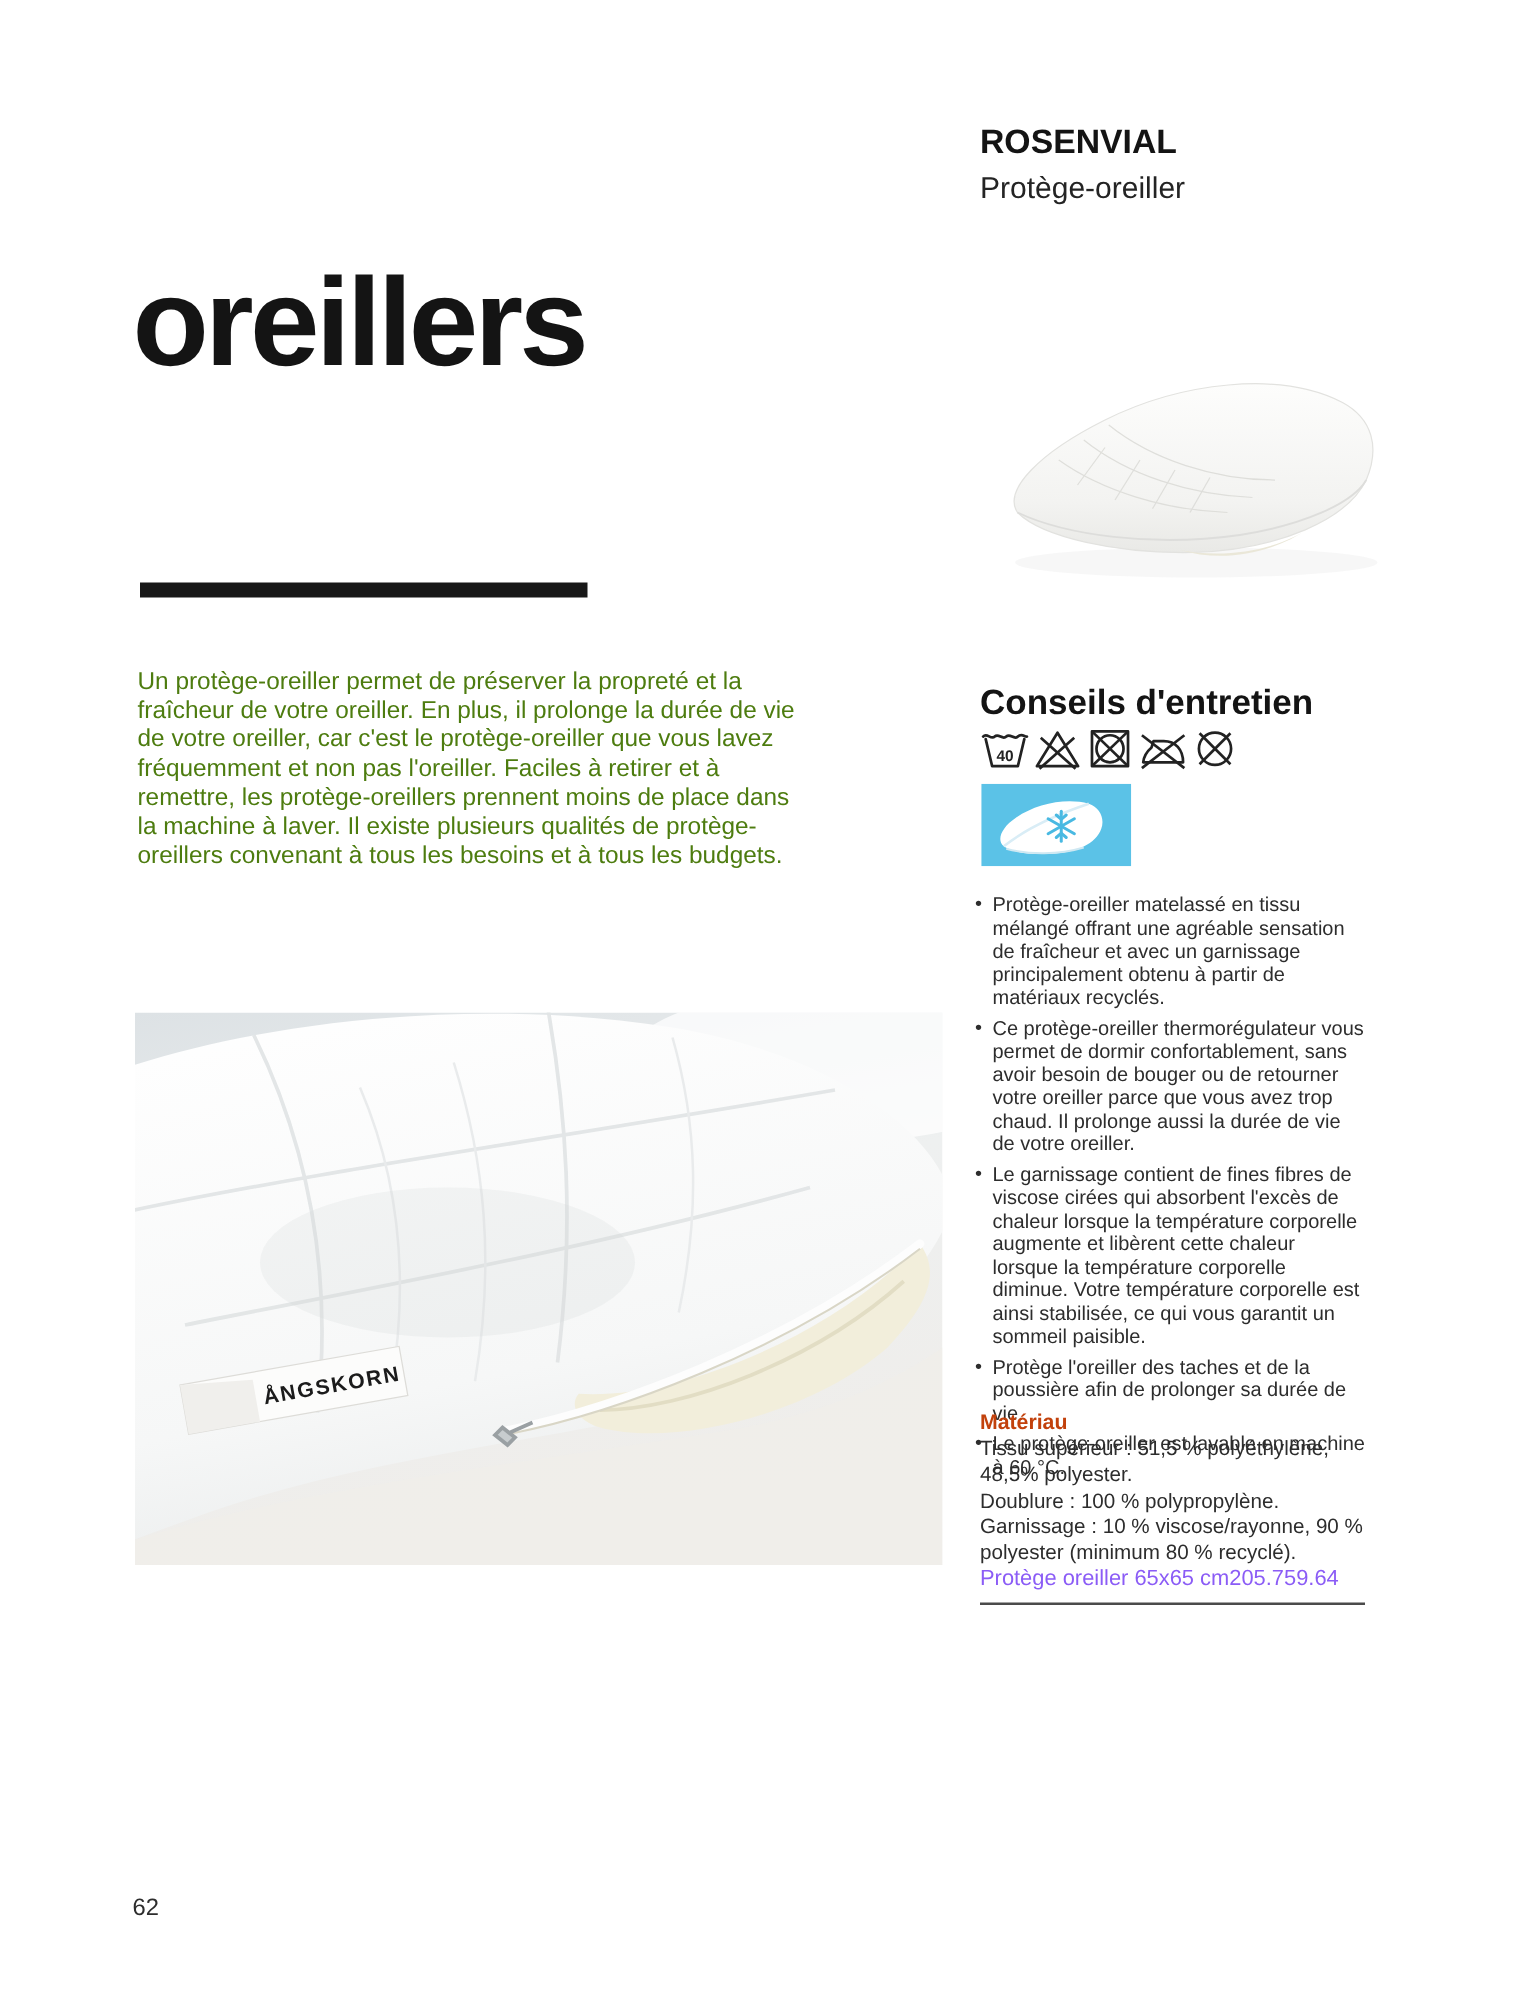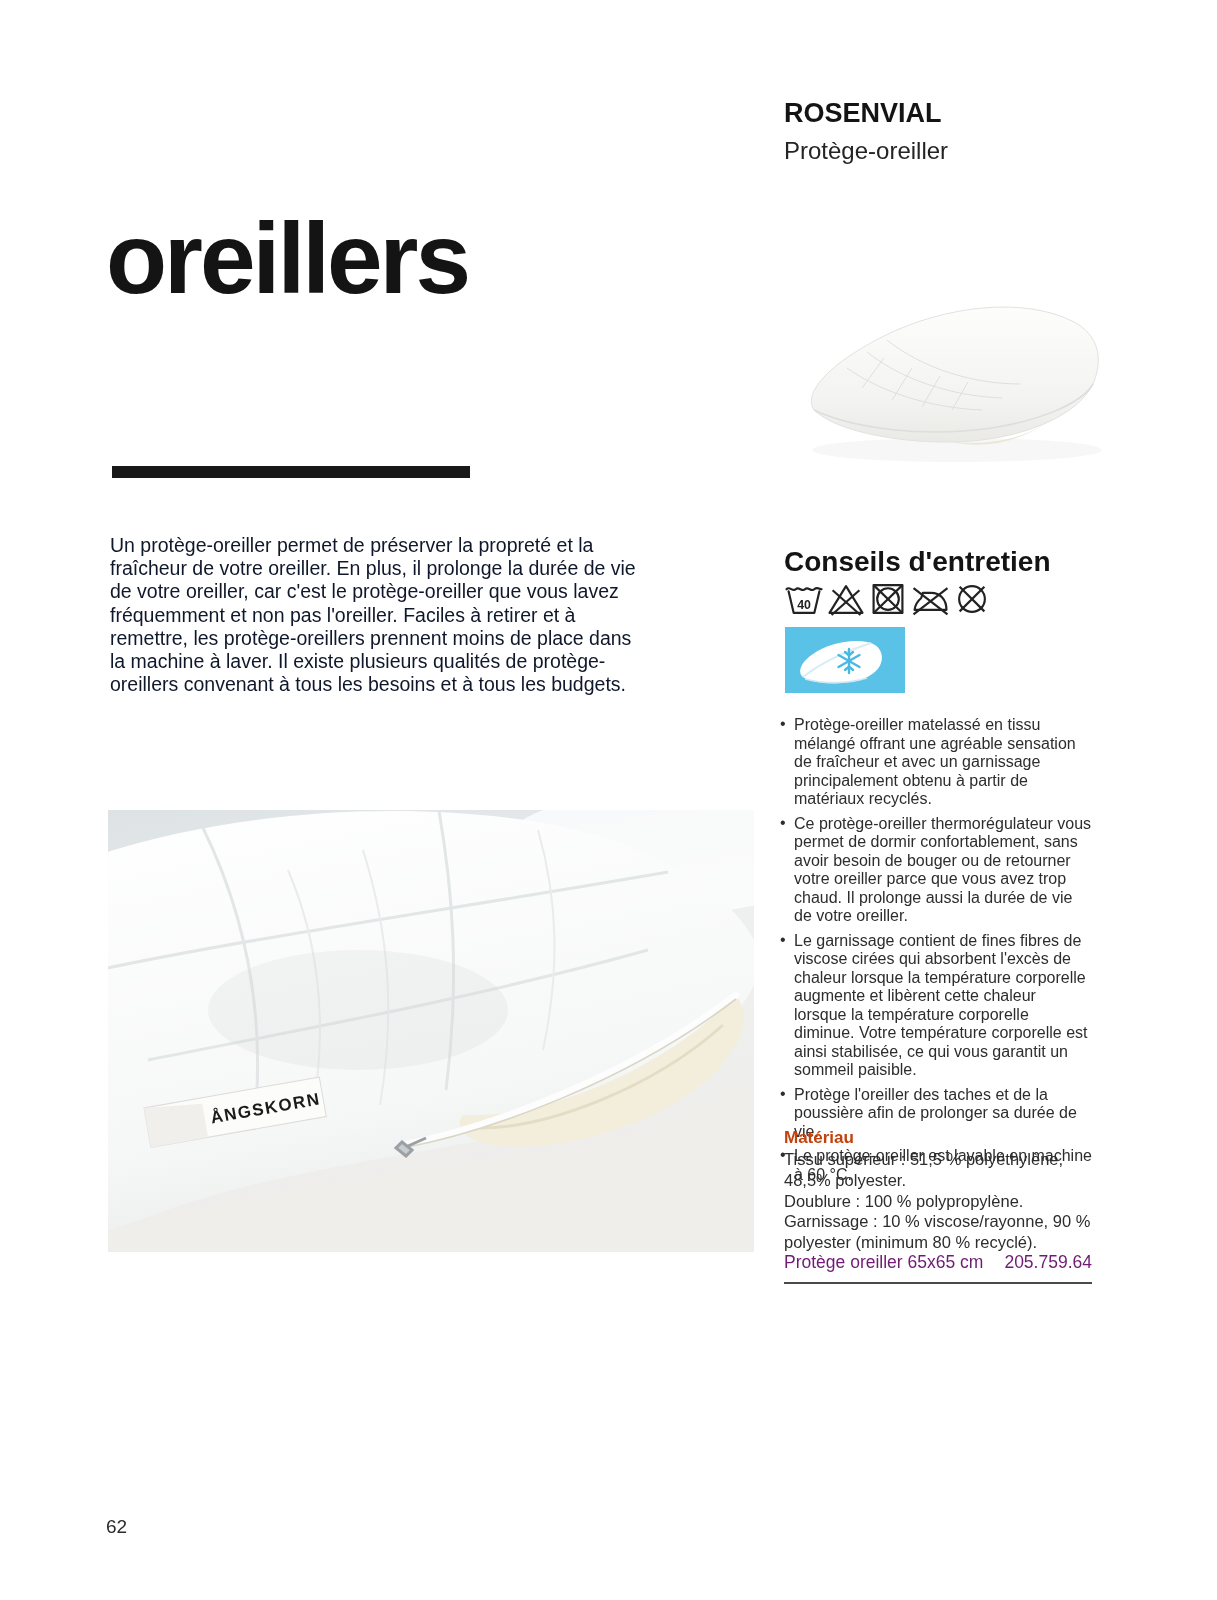--- a/index.html
+++ b/index.html
@@ -8,21 +8,21 @@
     font-family:"Liberation Sans",sans-serif;color:#2e2e2e;overflow:hidden;text-decoration:underline;
   }
   
   .hero-title{
     position:absolute;left:106px;top:208px;
     font-size:100px;line-height:101px;font-weight:700;letter-spacing:-3px;color:#141414;
   }
   .title-rule{position:absolute;left:112px;top:466px;width:358px;height:12px;background:#181818;}
   .intro{
     position:absolute;left:110px;top:534px;width:530px;
-    font-size:19.5px;line-height:23.2px;color:#0f172a;
+    font-size:19.5px;line-height:23.2px;color:#4d7c0f;
   }
   .main-photo{position:absolute;left:108px;top:810px;width:646px;height:442px;}
   .page-num{position:absolute;left:106px;top:1516px;font-size:19px;color:#2d2d2d;}
 
   
   .product-name{position:absolute;left:784px;top:98px;font-size:27px;font-weight:700;color:#141414;}
   .product-type{position:absolute;left:784px;top:137px;font-size:24px;color:#242424;}
   .product-photo{position:absolute;left:792px;top:288px;width:318px;height:182px;}
   .care-heading{position:absolute;left:784px;top:546px;font-size:28px;font-weight:700;color:#141414;}
   .care-symbols{position:absolute;left:784px;top:581px;display:flex;gap:2px;align-items:flex-start;}
@@ -31,22 +31,22 @@
   .features{
     position:absolute;left:779px;top:716px;width:313px;margin:0;padding:0;list-style:none;
     font-size:16px;line-height:18.5px;color:#2d2d2d;
   }
   .features li{position:relative;padding-left:15px;margin-bottom:6px;}
   .features li::before{content:"\2022";position:absolute;left:1px;top:-1px;color:#2d2d2d;}
   .material-heading{position:absolute;left:784px;top:1128px;font-size:17px;font-weight:700;color:#c2410c;}
   .material-text{position:absolute;left:784px;top:1149px;width:311px;font-size:16.5px;line-height:20.8px;color:#2d2d2d;}
   .article-row{
     position:absolute;left:784px;top:1252px;width:308px;
-    display:flex;justify-content:space-between;align-items:baseline;
-    font-size:17.5px;color:#701a75;padding-bottom:9px;border-bottom:2px solid #4a4a4a;
+    display:flex;align-items:baseline;
+    font-size:17.5px;color:#8b5cf6;padding-bottom:9px;border-bottom:2px solid #4a4a4a;
   }
 </style>
 </head>
 <body>
 
 <div class="page">
 
   <div class="product-name">ROSENVIAL</div>
   <div class="product-type">Protège-oreiller</div>
 

